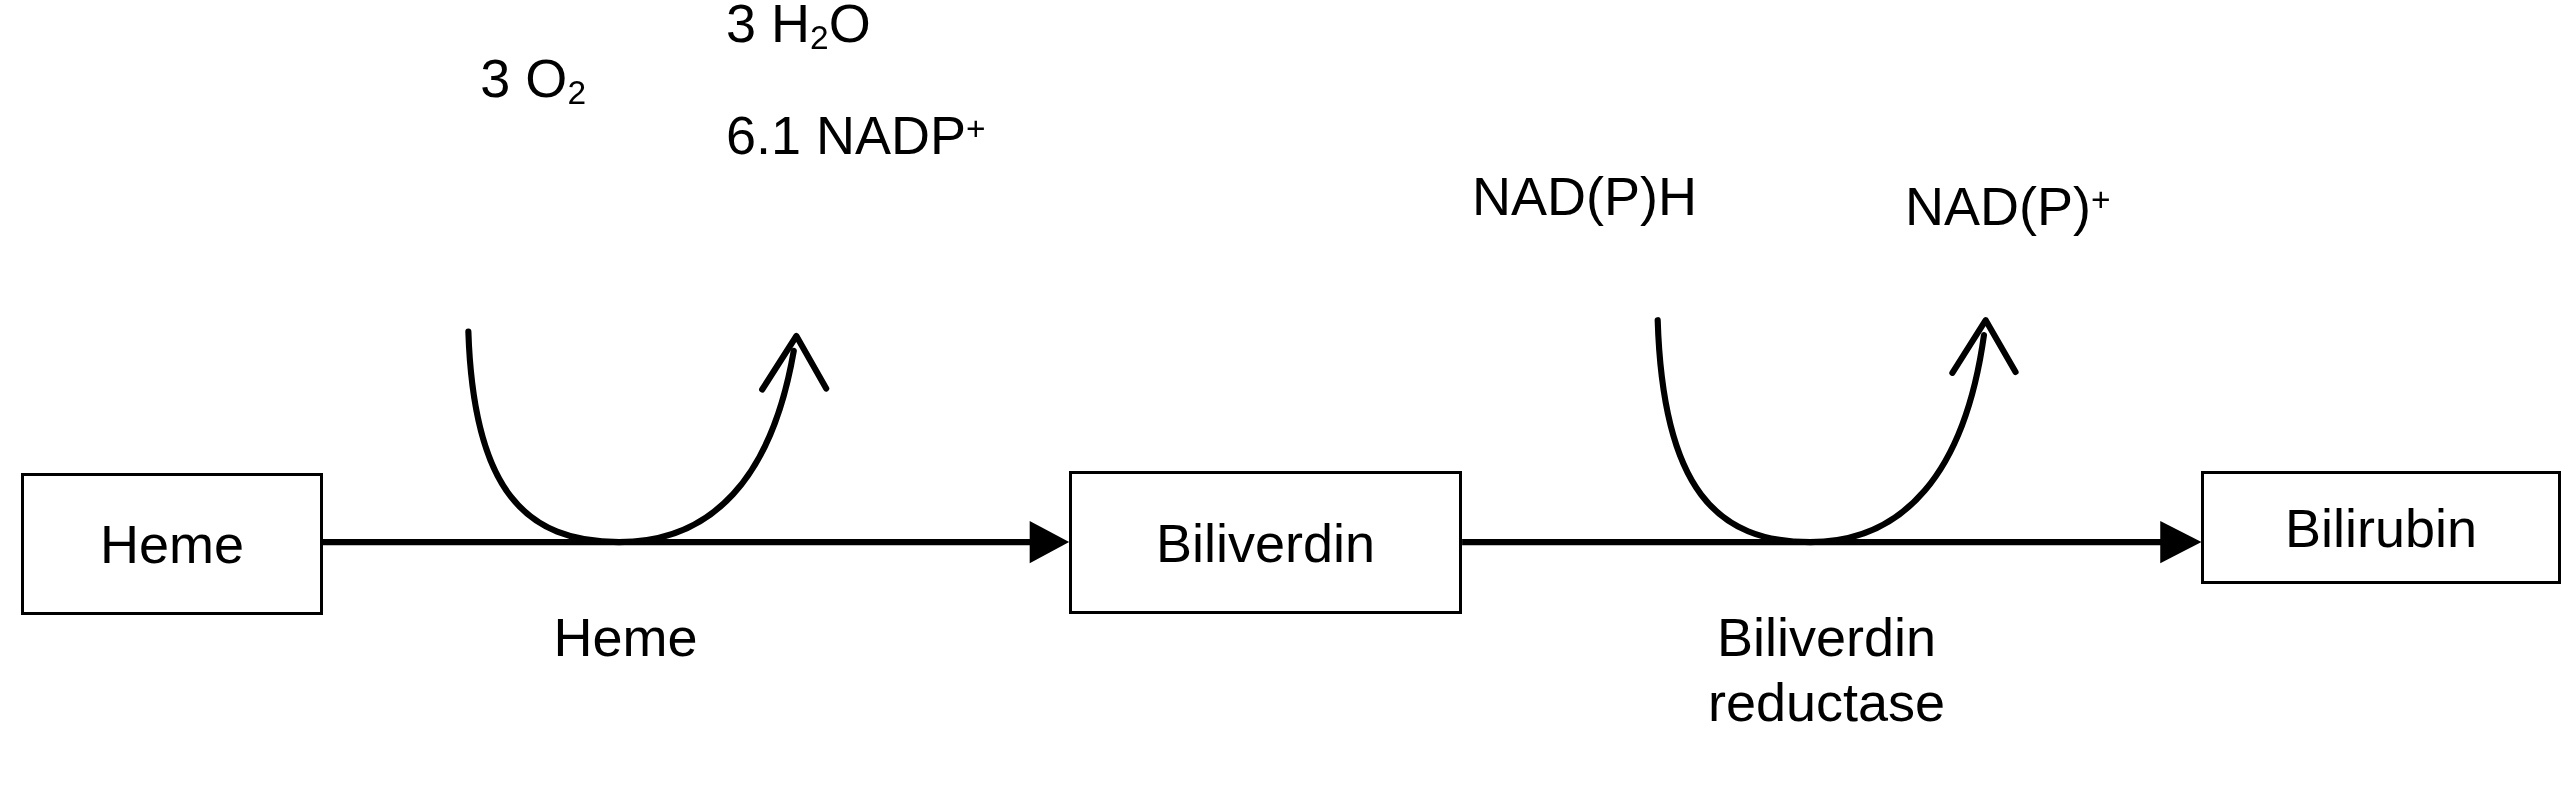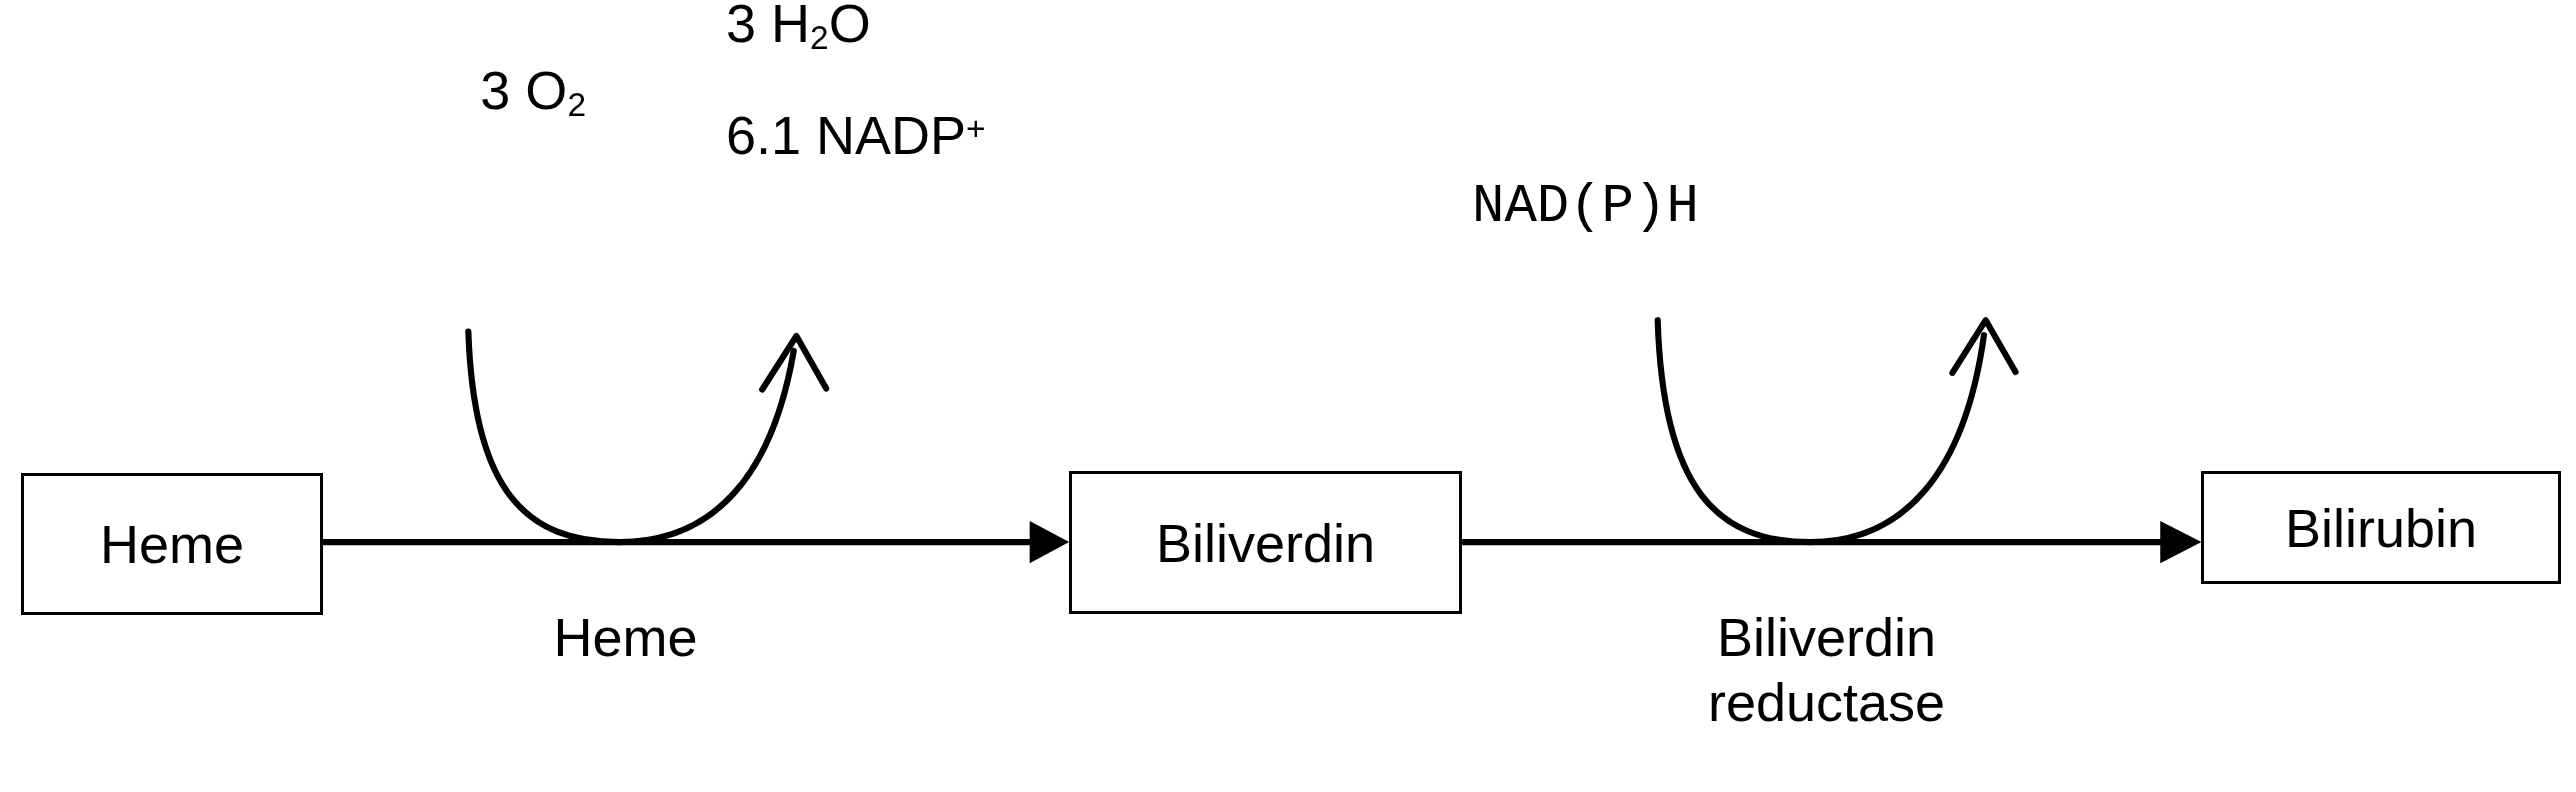--- a/index.html
+++ b/index.html
@@ -100,38 +100,41 @@
   </div>
 
   <div class="node-box" style="left:1069px; top:471px; width:393px; height:143px;">
     <span class="node-label">Biliverdin</span>
   </div>
 
   <div class="node-box" style="left:2201px; top:471px; width:360px; height:113px;">
     <span class="node-label">Bilirubin</span>
   </div>
 
-  <div class="txt block-right" style="left:147px; top:58px; width:439px;">
+  <div class="txt block-right" style="left:147px; top:46px; width:439px;">
     <span>3 O</span><sub>2</sub>
   </div>
 
 
   <div class="txt block-left" style="left:726px; top:-8.8px; width:526px;">
     <span>3 H</span><sub>2</sub><span>O</span>
   </div>
 
 
   <div class="txt block-left" style="left:726px; top:103px; width:526px;">
     <span>6.1 NADP</span><sup>+</sup>
   </div>
 
-  <div class="txt block-left" style="left:1472px; top:174px; width:421px;font-family:Liberation Mono, monospace;">
+  <div class="txt block-left" style="left:1472px; top:164px; width:421px;">
     <span>NAD(P)H</span>
   </div>
 
+  <div class="txt block-left" style="left:1905px; top:174px; width:421px;">
+    <span>NAD(P)</span><sup>+</sup>
+  </div>
 
   <div class="enzyme" style="left:402px; top:605px; width:447px;">
     <div>Heme</div>
   </div>
 
   <div class="enzyme" style="left:1603px; top:605px; width:447px;">
     <div>Biliverdin</div>
     <div>reductase</div>
   </div>
 

